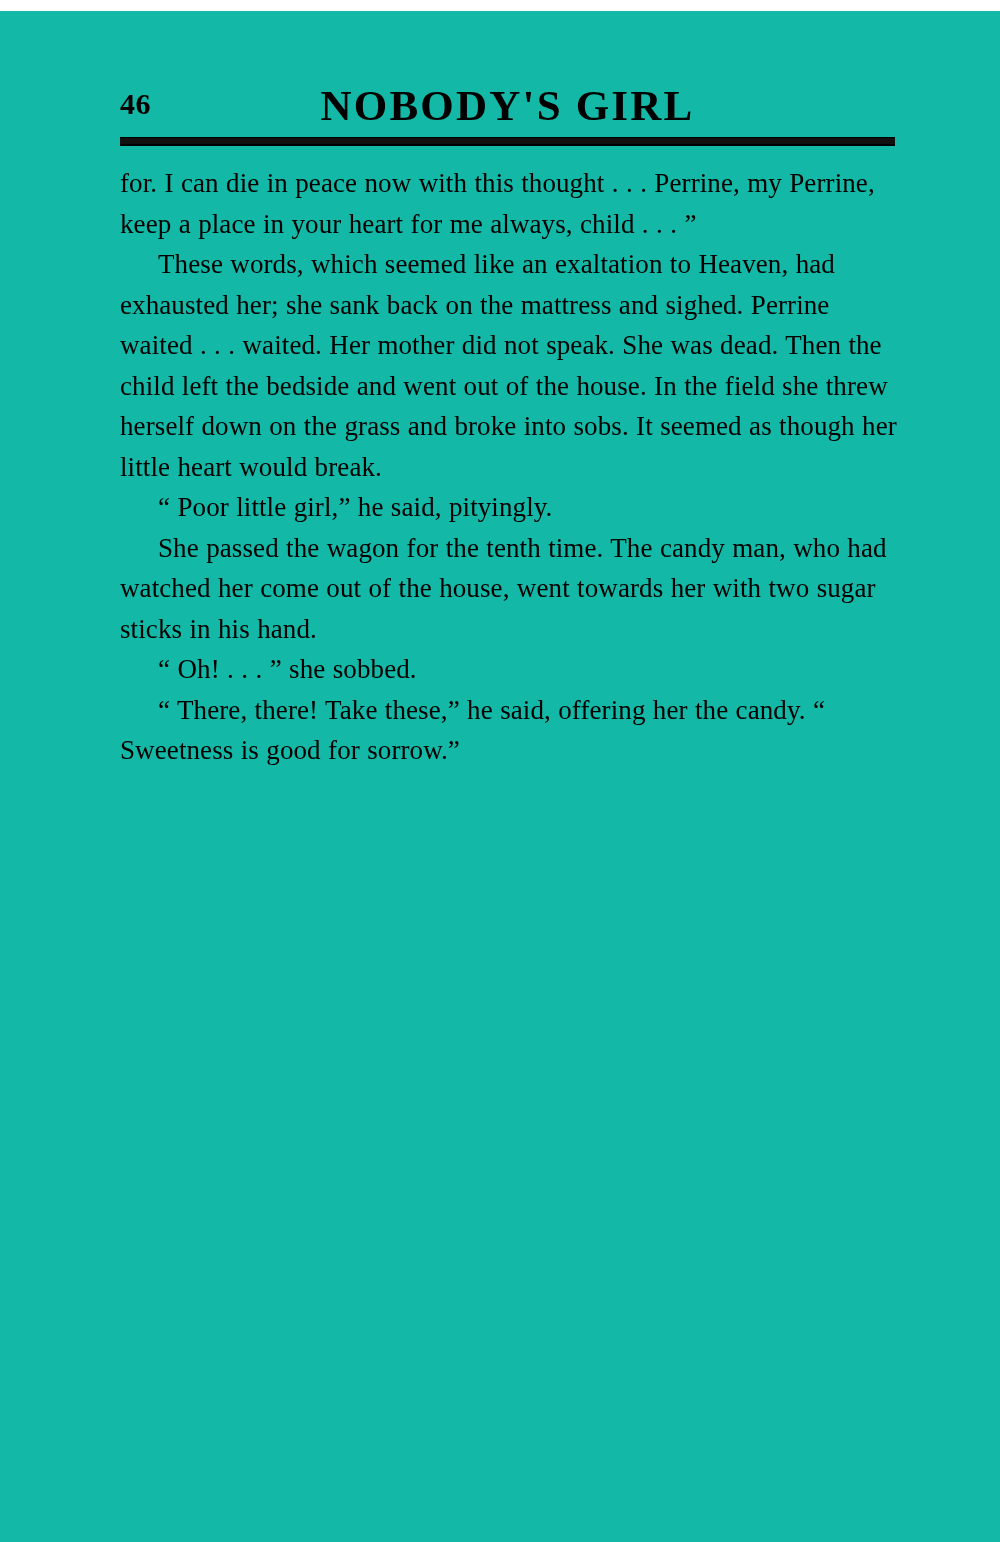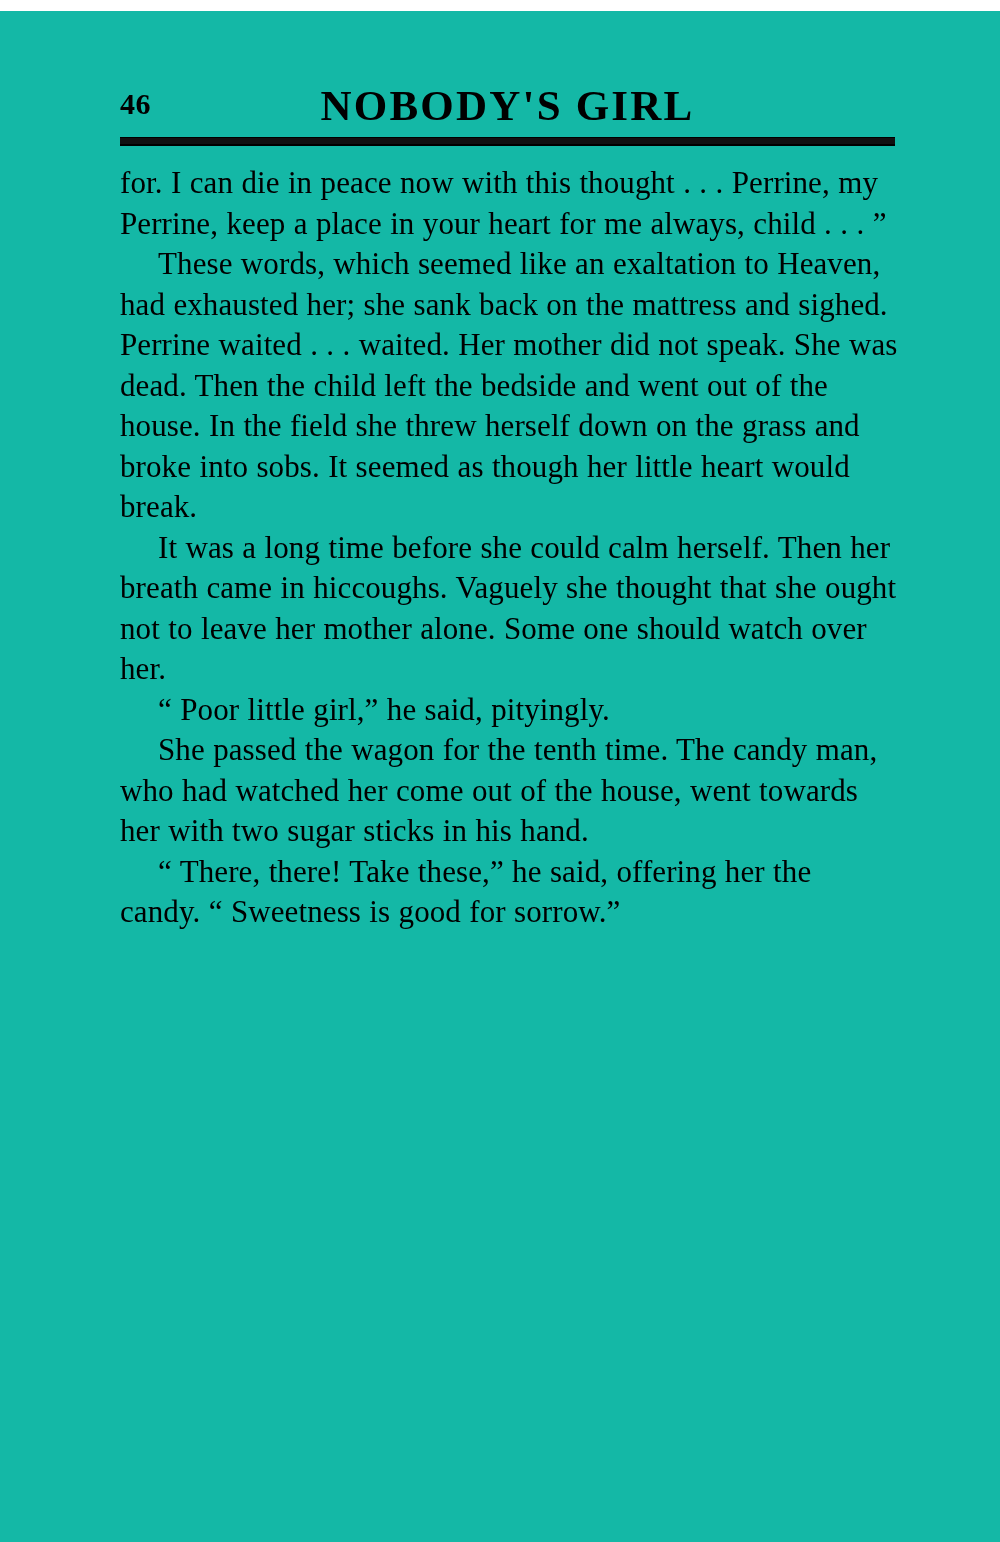--- a/index.html
+++ b/index.html
@@ -59,21 +59,21 @@
     height: 6px;
     background: #111111;
     border-top: 1px solid #000;
     border-bottom: 2px solid #000;
   }
   .body-text {
     position: absolute;
     left: 120px;
     top: 152px;
     width: 778px;
-    font-size: 31px;
+    font-size: 27px;
     line-height: 40.5px;
     text-align: justify;
     text-justify: inter-word;
     letter-spacing: 0.1px;
     word-spacing: 0.5px;
   }
   .body-text p {
     margin: 0;
     text-indent: 0;
   }
@@ -92,19 +92,19 @@
   <div class="page-header">
     <div class="folio">46</div>
     <div class="running-title">NOBODY'S GIRL</div>
   </div>
 
   <div class="rule"></div>
 
   <div class="body-text">
     <p class="last-line-left">for.   I can die in peace now with this thought . . . Perrine, my Perrine, keep a place in your heart for me always, child . . . ”</p>
     <p class="indent last-line-left">These words, which seemed like an exaltation to Heaven, had exhausted her; she sank back on the mattress and sighed.   Perrine waited . . . waited. Her mother did not speak.   She was dead.   Then the child left the bedside and went out of the house. In the field she threw herself down on the grass and broke into sobs.   It seemed as though her little heart would break.</p>
-    <p class="indent last-line-left">It was a long time before she could calm herself. Then her breath came in hiccoughs.   Vaguely she thought that she ought not to leave her mother alone.   Some one should watch over her.</p>
     <p class="indent last-line-left">“ Poor little girl,” he said, pityingly.</p>
     <p class="indent last-line-left">She passed the wagon for the tenth time.   The candy man, who had watched her come out of the house, went towards her with two sugar sticks in his hand.</p>
+    <p class="indent last-line-left">“ Oh! . . . ” she sobbed.</p>
     <p class="indent last-line-left">“ There, there! Take these,” he said, offering her the candy.   “ Sweetness is good for sorrow.”</p>
   </div>
 
 </div>
 
 </body></html>

